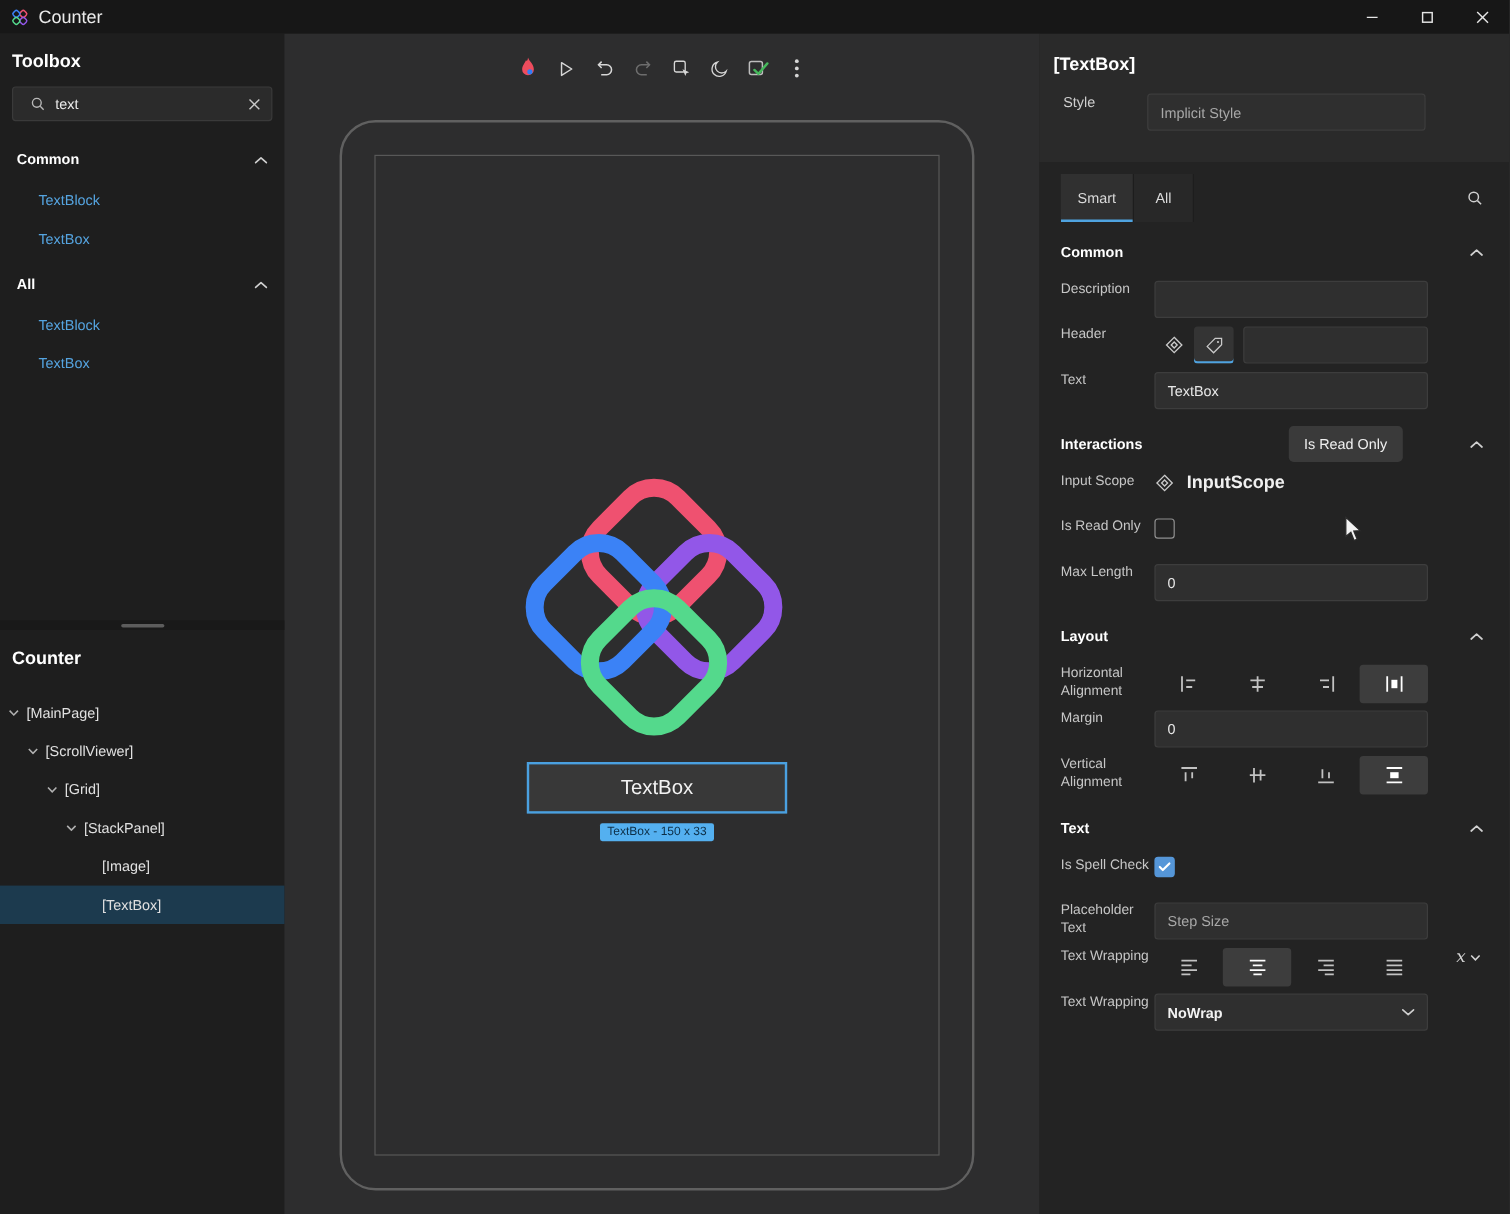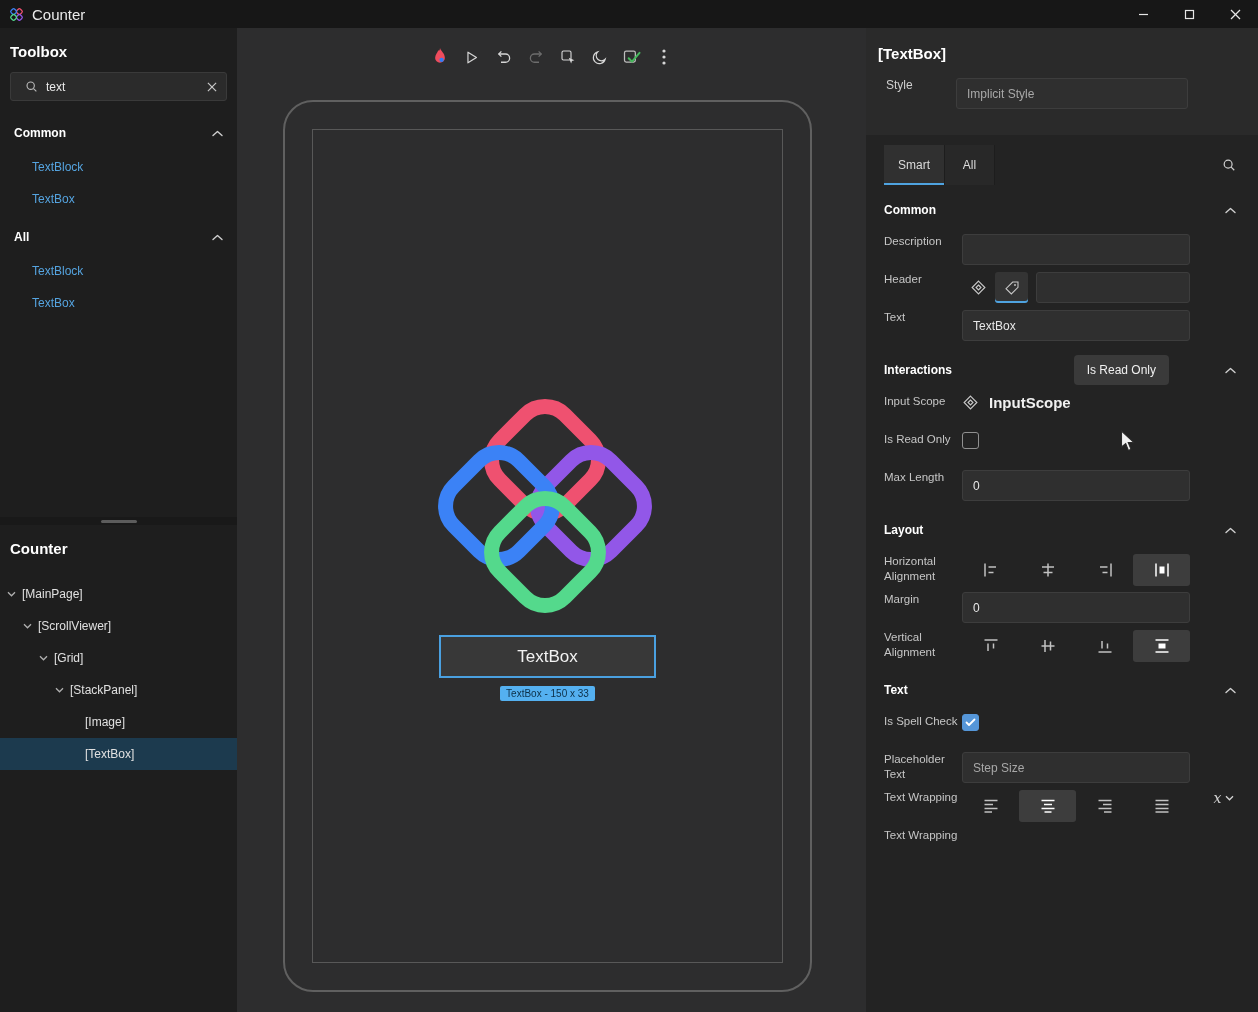--- a/index.html
+++ b/index.html
@@ -546,20 +546,30 @@
           <button class="xbind">
             <i>x</i>
             <svg width="9" height="6" viewBox="0 0 9 6" fill="none" stroke="currentColor" stroke-width="1.3">
                 <polyline points="1,1.2 4.5,4.8 8,1.2"></polyline>
               </svg>
           </button>
         </div>
       </div>
       <div class="prop-row">
         <span class="prop-label">Text Wrapping</span>
+        <div class="prop-main">
+          <div class="dropdown">
+            <span>NoWrap</span>
+            <span class="chev">
+                <svg width="11" height="7" viewBox="0 0 11 7" fill="none" stroke="currentColor" stroke-width="1.4" stroke-linecap="round" stroke-linejoin="round">
+                  <polyline points="1,1.5 5.5,5.5 10,1.5"></polyline>
+                </svg>
+              </span>
+          </div>
+        </div>
         <div class="prop-side"></div>
       </div>
 
     </div>
   </aside>
 
   <svg class="cursor" width="18" height="24" viewBox="0 0 18 24">
     <path d="M1.5 1 L1.5 17 L5.7 13.6 L8.4 20.5 L11 19.3 L8.2 12.6 L13.5 12.2 Z" fill="#f2f2f2" stroke="#2a2a2a" stroke-width="1.1"></path>
   </svg>
 

